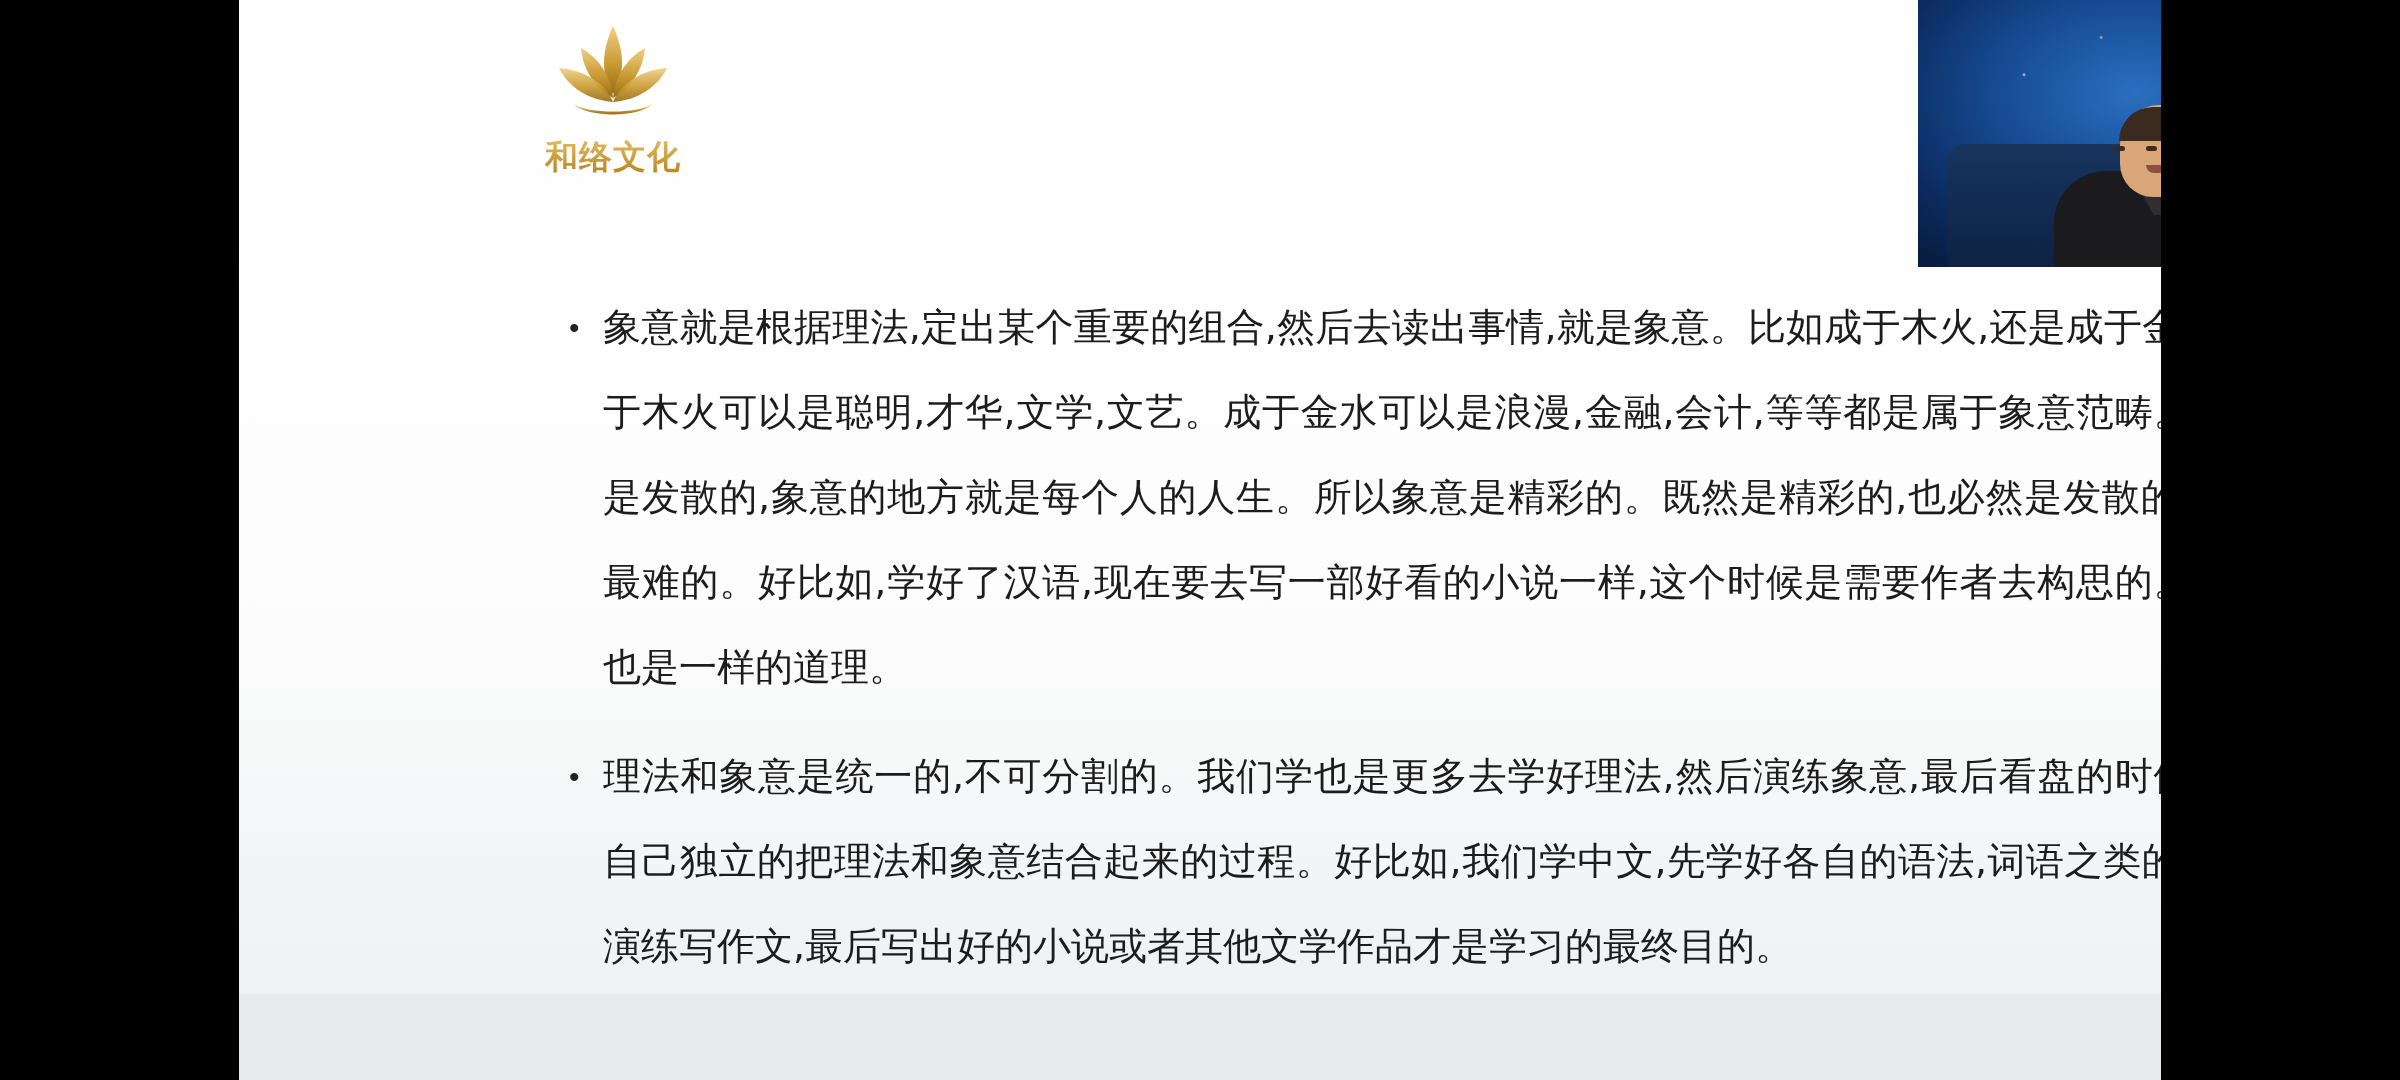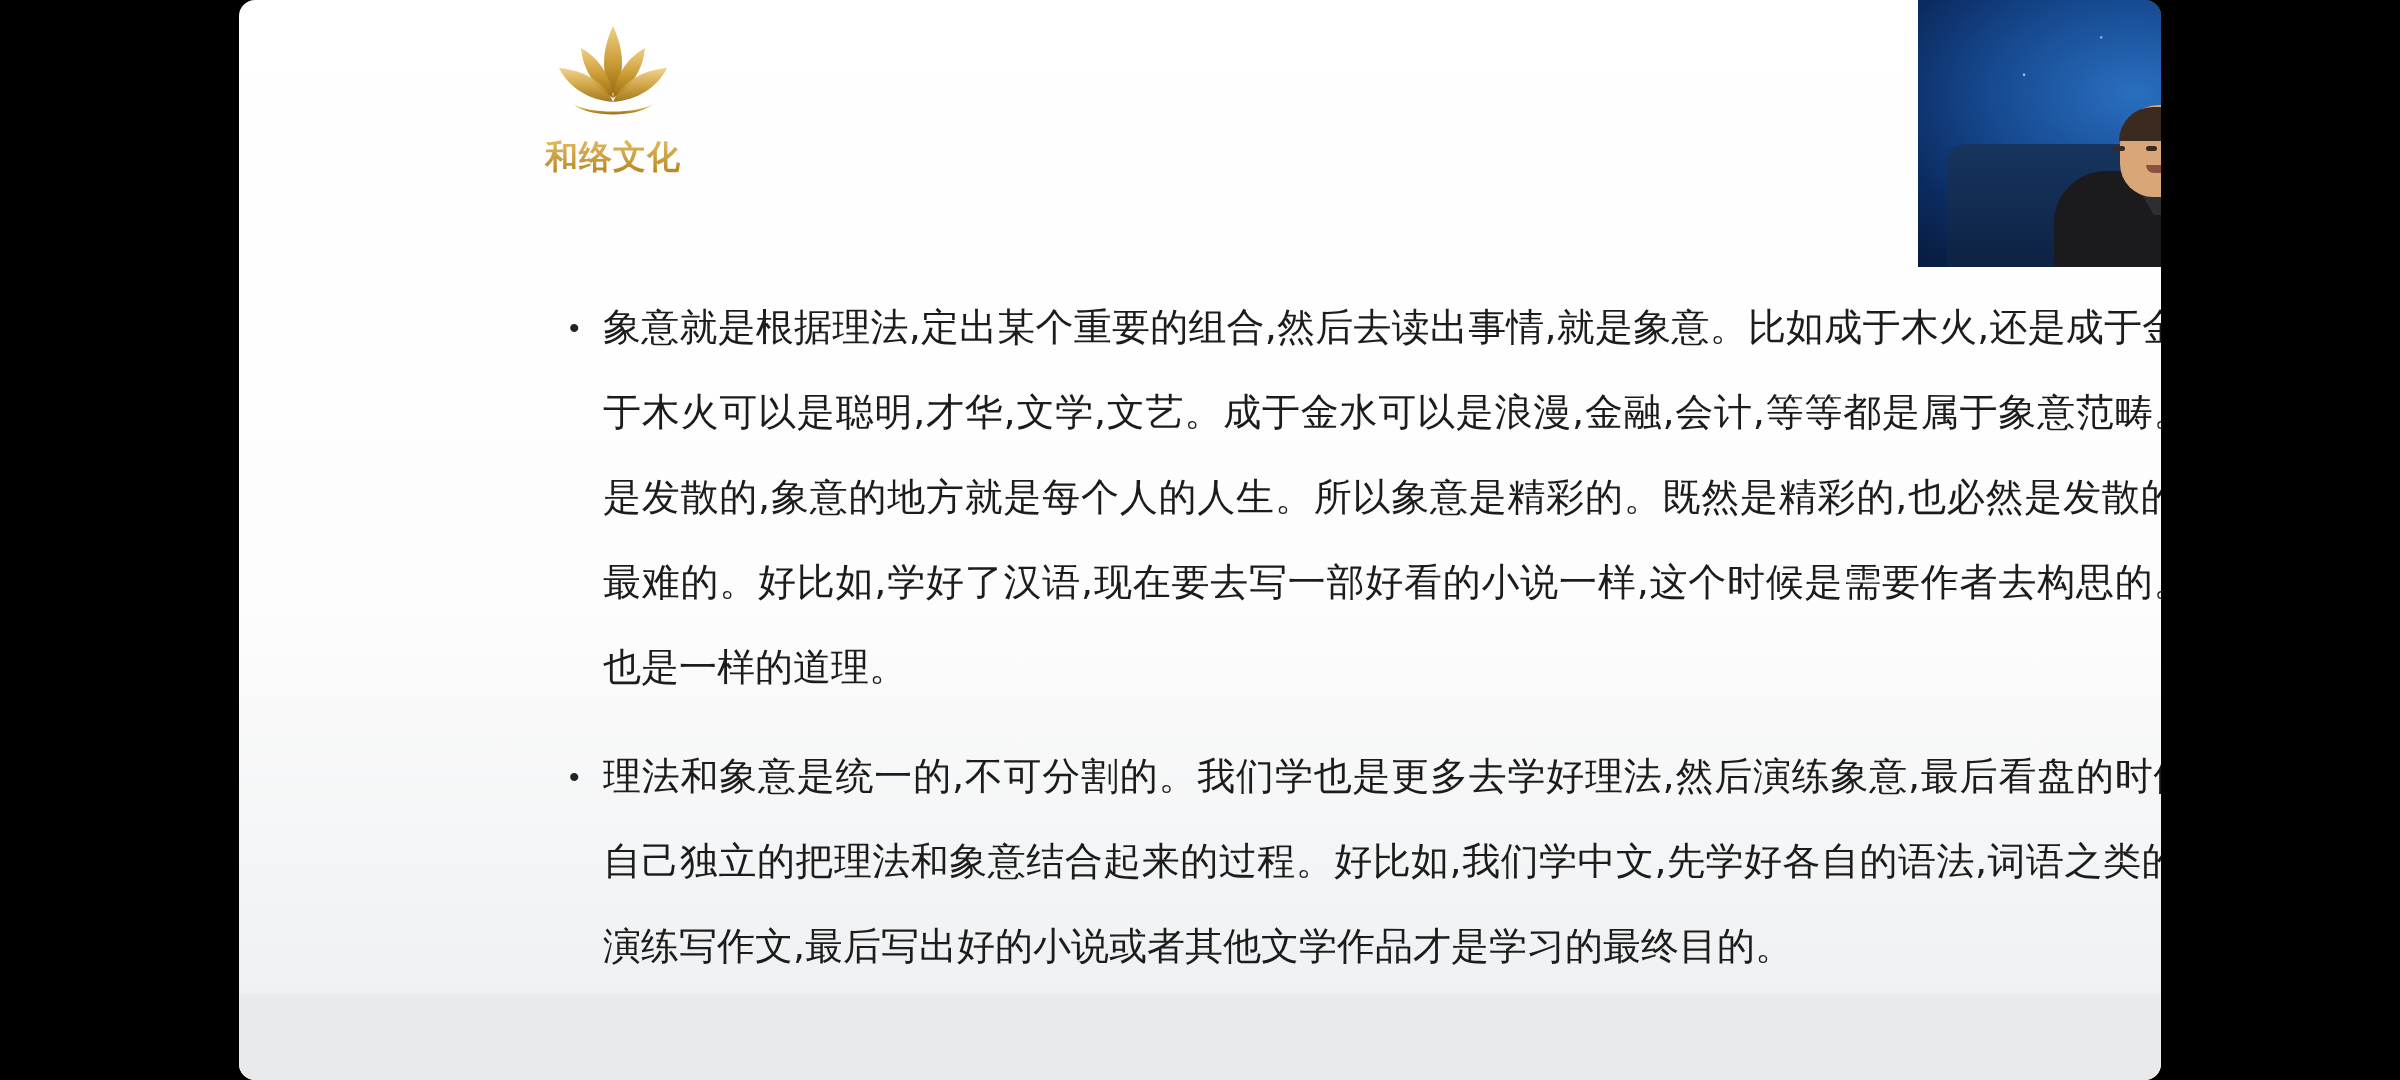--- a/index.html
+++ b/index.html
@@ -21,21 +21,20 @@
 
   
   #slide {
     position: absolute;
     left: 239px;
     top: 0px;
     width: 1922px;
     height: 1080px;
     background: linear-gradient(180deg, #ffffff 0%, #fdfdfd 55%, #eceef0 100%);
     overflow: hidden;
-    border-radius: 16px;
   }
 
   
   #slide::after {
     content: "";
     position: absolute;
     left: 0;
     right: 0;
     bottom: 0;
     height: 86px;

